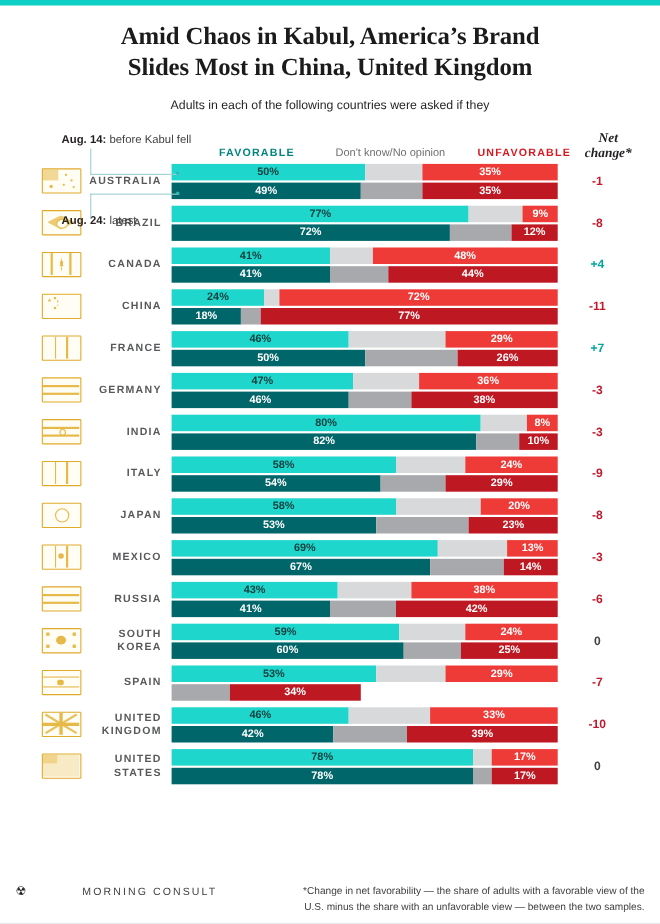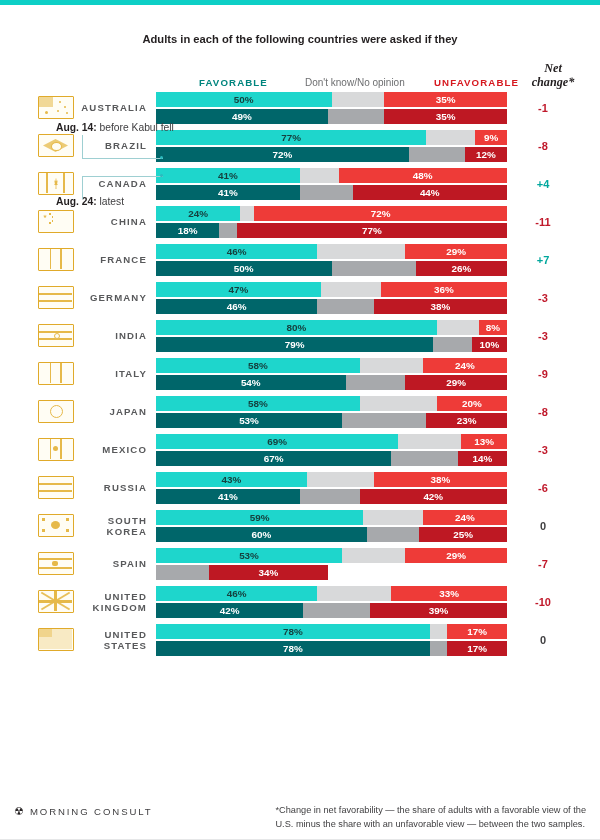--- a/index.html
+++ b/index.html
@@ -11,21 +11,21 @@
   .accent-bar{height:5px;background:#0dcfc6;width:100%;}
 
   
   .titles{padding:14px 40px 0 40px;text-align:center;}
   .headline{
     font-family:"Liberation Serif", serif;
     font-size:22.5px;line-height:1.26;font-weight:700;color:#1b1b1b;
     letter-spacing:-.1px;
   }
   .subhead{
-    margin-top:13px;font-size:11.2px;font-weight:700;line-height:1.42;
+    margin-top:13px;font-size:11.2px;font-weight:400;line-height:1.42;
     color:#231f20;
   }
 
   
   .chart{position:relative;margin-top:11px;}
   .row{position:relative;display:flex;align-items:center;height:38px;}
 
   .flagcell{width:48px;min-width:48px;display:flex;justify-content:center;align-items:center;margin-left:32px;}
   .flag{width:36px;height:23px;border:1.6px solid #e0aa2a;border-radius:1px;background:#fffdf4;position:relative;overflow:hidden;box-sizing:border-box;}
   .flag i{position:absolute;background:#e6b949;display:block;}
@@ -77,30 +77,34 @@
   .c24{left:82px;top:176px;width:80px;height:22px;border-left:1.1px solid #9ecfd2;border-top:1.1px solid #9ecfd2;}
   .dot{position:absolute;width:3.4px;height:3.4px;border-radius:50%;background:#2bb9bd;}
   .dot14{left:160px;top:156px;}
   .dot24{left:160px;top:174px;}
 
   
   .footer{position:absolute;left:0;right:0;bottom:0;}
   .foot-top{display:flex;justify-content:space-between;align-items:flex-start;padding:0 14px 7px 14px;border-bottom:1px solid #e6e7e8;}
   .brand{display:flex;align-items:center;gap:6px;padding-top:6px;}
   .brand-mark{font-size:11px;color:#231f20;line-height:1;}
-  .brand-txt{font-size:9.6px;letter-spacing:1.9px;color:#414042;font-weight:500;}
-  .note{font-size:9.2px;line-height:1.5;color:#414042;text-align:left;max-width:330px;padding-top:4px;}
+  .brand-txt{font-size:9.6px;letter-spacing:1.9px;color:#414042;font-weight:500;margin-left:45px;}
+  .note{font-size:9.2px;line-height:1.5;color:#414042;text-align:right;max-width:330px;padding-top:4px;}
   .foot-bot{padding:6px 14px 8px 14px;font-size:7.9px;line-height:1.52;color:#6d6e70;}
 </style>
 </head>
 <body>
 
 <div class="accent-bar"></div>
 
 <div class="titles">
+  <div class="headline">
+    <div>Amid Chaos in Kabul, America’s Brand</div>
+    <div>Slides Most in China, United Kingdom</div>
+  </div>
   <div class="subhead">
     <div>Adults in each of the following countries were asked if they</div>
   </div>
 </div>
 
 <div class="chart">
 
   <div class="legendrow">
     <span class="lg lg-fav">FAVORABLE</span>
     <span class="lg lg-dk">Don't know/No opinion</span>
@@ -261,21 +265,21 @@
           </div>
         </div>
         <div class="namecell">INDIA</div>
         <div class="bars">
           <div class="barline top">
             <div class="seg fav-l" style="width:80%">80%</div>
             <div class="seg dk-l" style="width:12%"></div>
             <div class="seg unf-l" style="width:8%">8%</div>
           </div>
           <div class="barline">
-            <div class="seg fav-d" style="width:79%">79%</div>
+            <div class="seg fav-d" style="width:79%">82%</div>
             <div class="seg dk-d" style="width:11%"></div>
             <div class="seg unf-d" style="width:10%">10%</div>
           </div>
         </div>
         <div class="netcell net-neg">-3</div>
       </div>
       <div class="row">
         <div class="flagcell">
           <div class="flag">
             <i style="position:absolute;background:#e6b949;left:10.6px;top:0;width:1.6px;height:20px;"></i>

